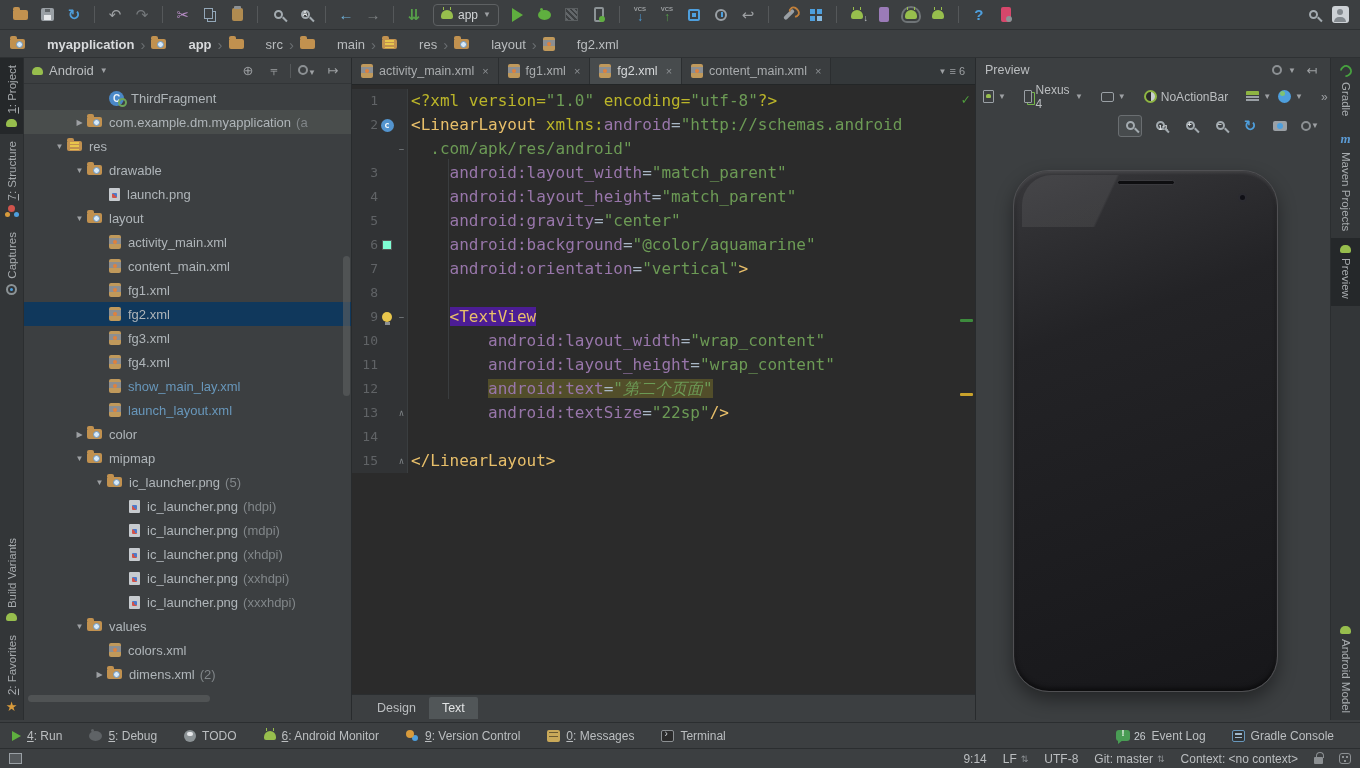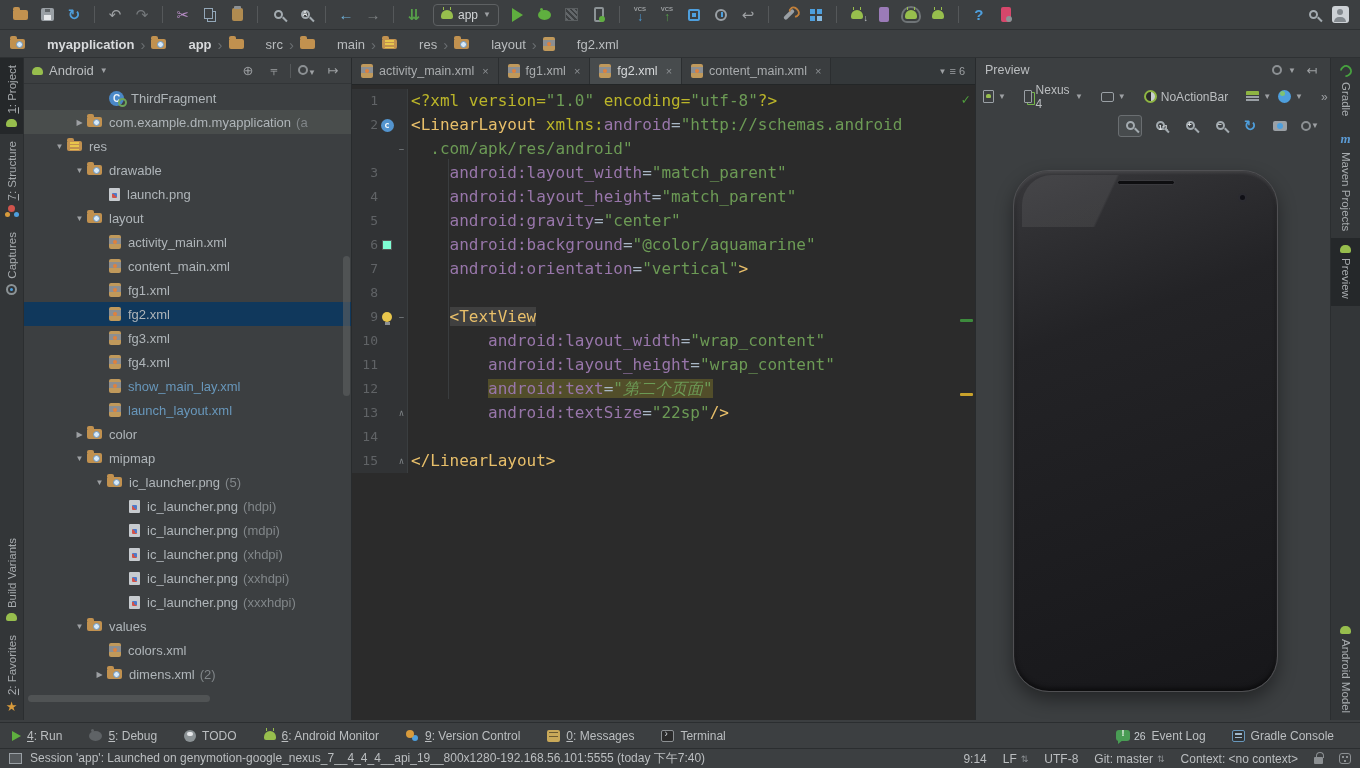--- a/index.html
+++ b/index.html
@@ -139,21 +139,21 @@
     font-size:16px; line-height:24px; padding-top:4px; overflow:hidden; }
   .crow { display:flex; height:24px; }
   .gut { width:56px; flex:none; display:flex; background:#313335; border-right:1px solid #3A3E40; position:relative; }
   .gut .num { width:26px; text-align:right; color:#606366; font-size:13px; line-height:24px; }
   .gut .gicon { width:18px; display:flex; align-items:center; justify-content:center; }
   .gut .gfold { width:11px; color:#7F8487; font-size:9px; line-height:24px; text-align:center; }
   .ctext { white-space:pre; padding-left:3px; color:#A9B7C6; }
   .pi { color:#BBB529; } .tag { color:#E8BF6A; } .attr { color:#9876AA; }
   .val { color:#6C9A55; } .eq { color:#A9B7C6; } .pl { color:#A9B7C6; }
   .vi { color:#6C9A55; font-style:italic; }
-  .hlt { background:#404040; } .hlu { background:#524E2A; }
+  .hlt { background:#4c1d95; } .hlu { background:#524E2A; }
   .g-class { width:13px; height:13px; border-radius:50%; background:#5394CE; color:#F0F6FA;
     font-size:9px; font-weight:bold; text-align:center; line-height:13px; }
   .g-swatch { width:10px; height:10px; background:#7FFFD4; border:1px solid #555; }
   .g-bulb { width:10px; height:10px; border-radius:50%; background:#E8C64C; position:relative; }
   .g-bulb::after { content:""; position:absolute; left:2.5px; bottom:-3px; width:5px; height:3px; background:#8C9093; }
   .mark-check { position:absolute; top:2px; right:5px; color:#4F9E3C; font-size:14px; font-weight:bold; }
   .mark { position:absolute; right:2px; width:13px; height:3px; border-radius:1px; }
   .mark.green { background:#3D8B3D; top:234px; }
   .mark.yellow { background:#C9A22B; top:308px; }
   #indent-guide { position:absolute; left:96px; top:74px; width:1px; height:240px; background:#3A3D3F; }
@@ -729,20 +729,24 @@
       </div>
       <div class="crow">
         <div class="gut">
           <span class="num">15</span>
           <span class="gicon"></span>
           <span class="gfold">∧</span>
         </div>
         <div class="ctext"><span class="tag">&lt;/LinearLayout&gt;</span></div>
       </div>
     </div>
+  <div id="bottom-tabs">
+      <span class="d-tab">Design</span>
+      <span class="d-tab active">Text</span>
+    </div>
 </div>
 
 <div id="preview-panel">
   <div id="pv-header">
     <span>Preview</span>
     <span class="sp"></span>
     <span class="ic gear"></span>
     <span class="caret">▼</span>
     <span class="ph-ic">↤</span>
   </div>
@@ -874,21 +878,20 @@
       </span>
       <span class="twb-item">
         <span class="ic w-console"></span>
         <span>Gradle Console</span>
       </span>
     </span>
   </div>
 
 <div id="status-bar">
   <span class="ic sb-winico"></span>
-  <span>Session 'app': Launched on genymotion-google_nexus_7__4_4_4__api_19__800x1280-192.168.56.101:5555 (today 下午7:40)</span>
   <span id="sb-right">
     <span>9:14</span>
     <span>LF</span>
     <span class="sb-arrows">⇅</span>
     <span>UTF-8</span>
     <span>Git: master</span>
     <span class="sb-arrows">⇅</span>
     <span>Context: &lt;no context&gt;</span>
     <span class="ic sb-lock"></span>
     <span class="ic sb-face"></span>

